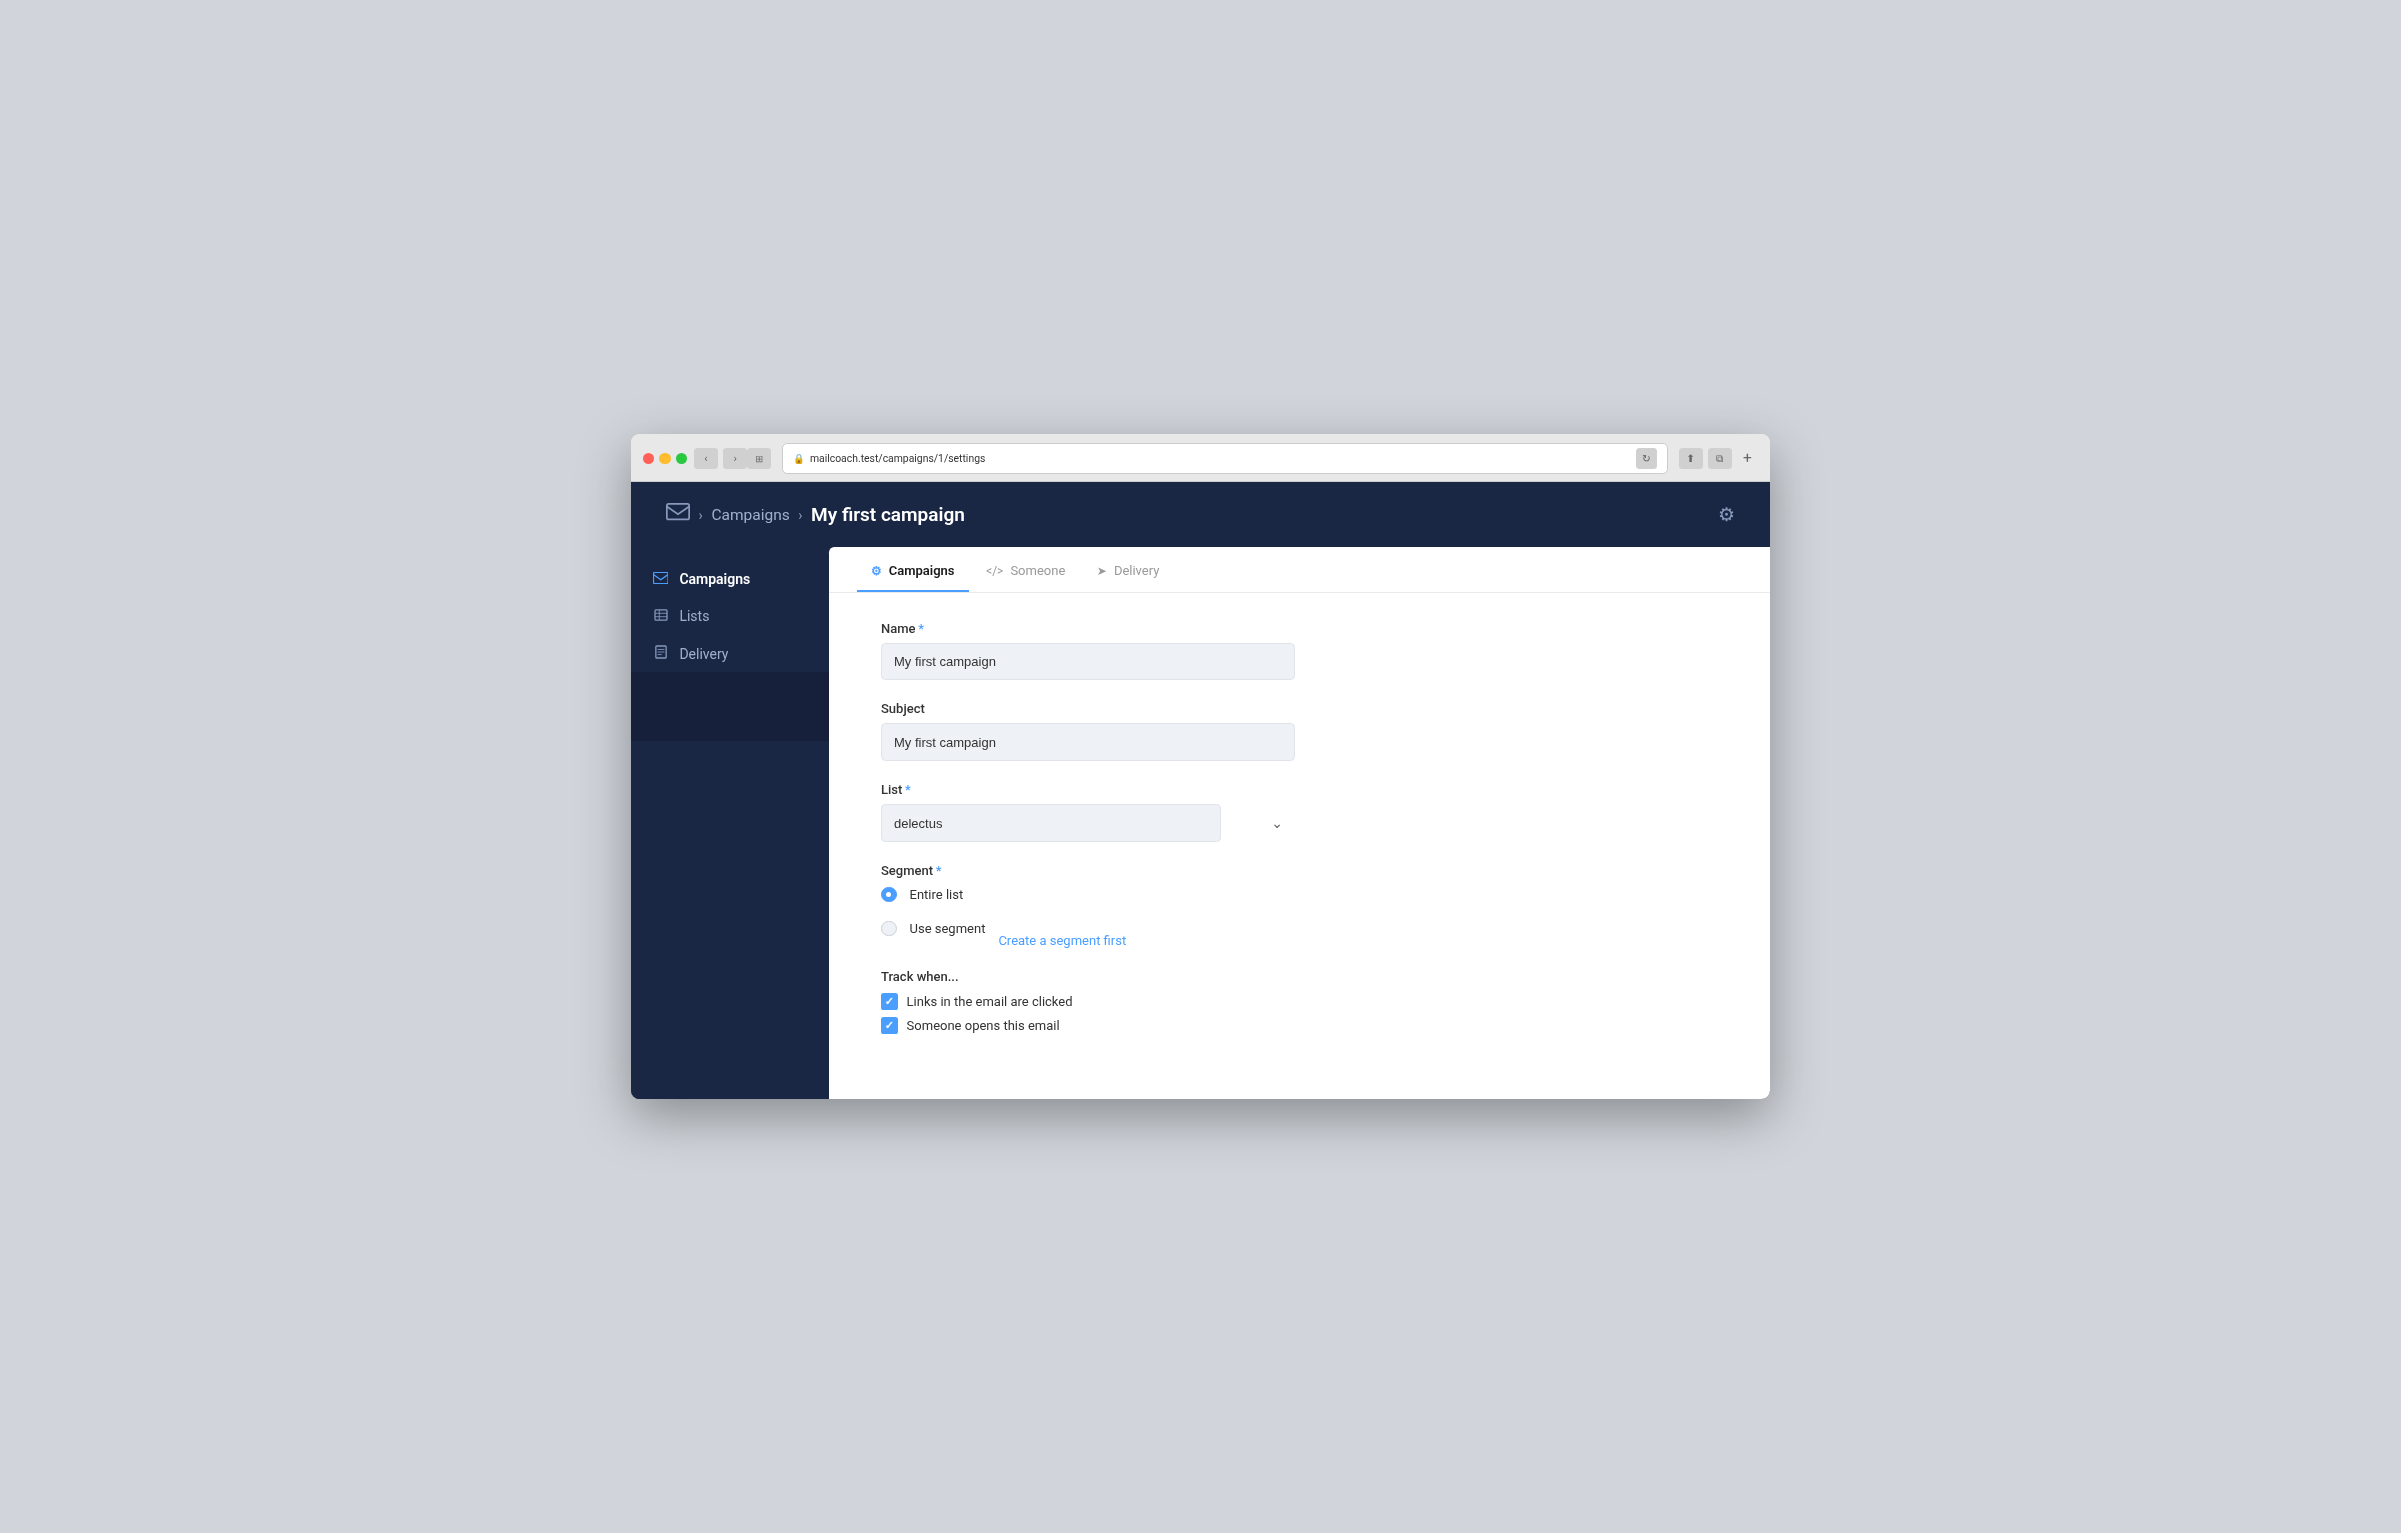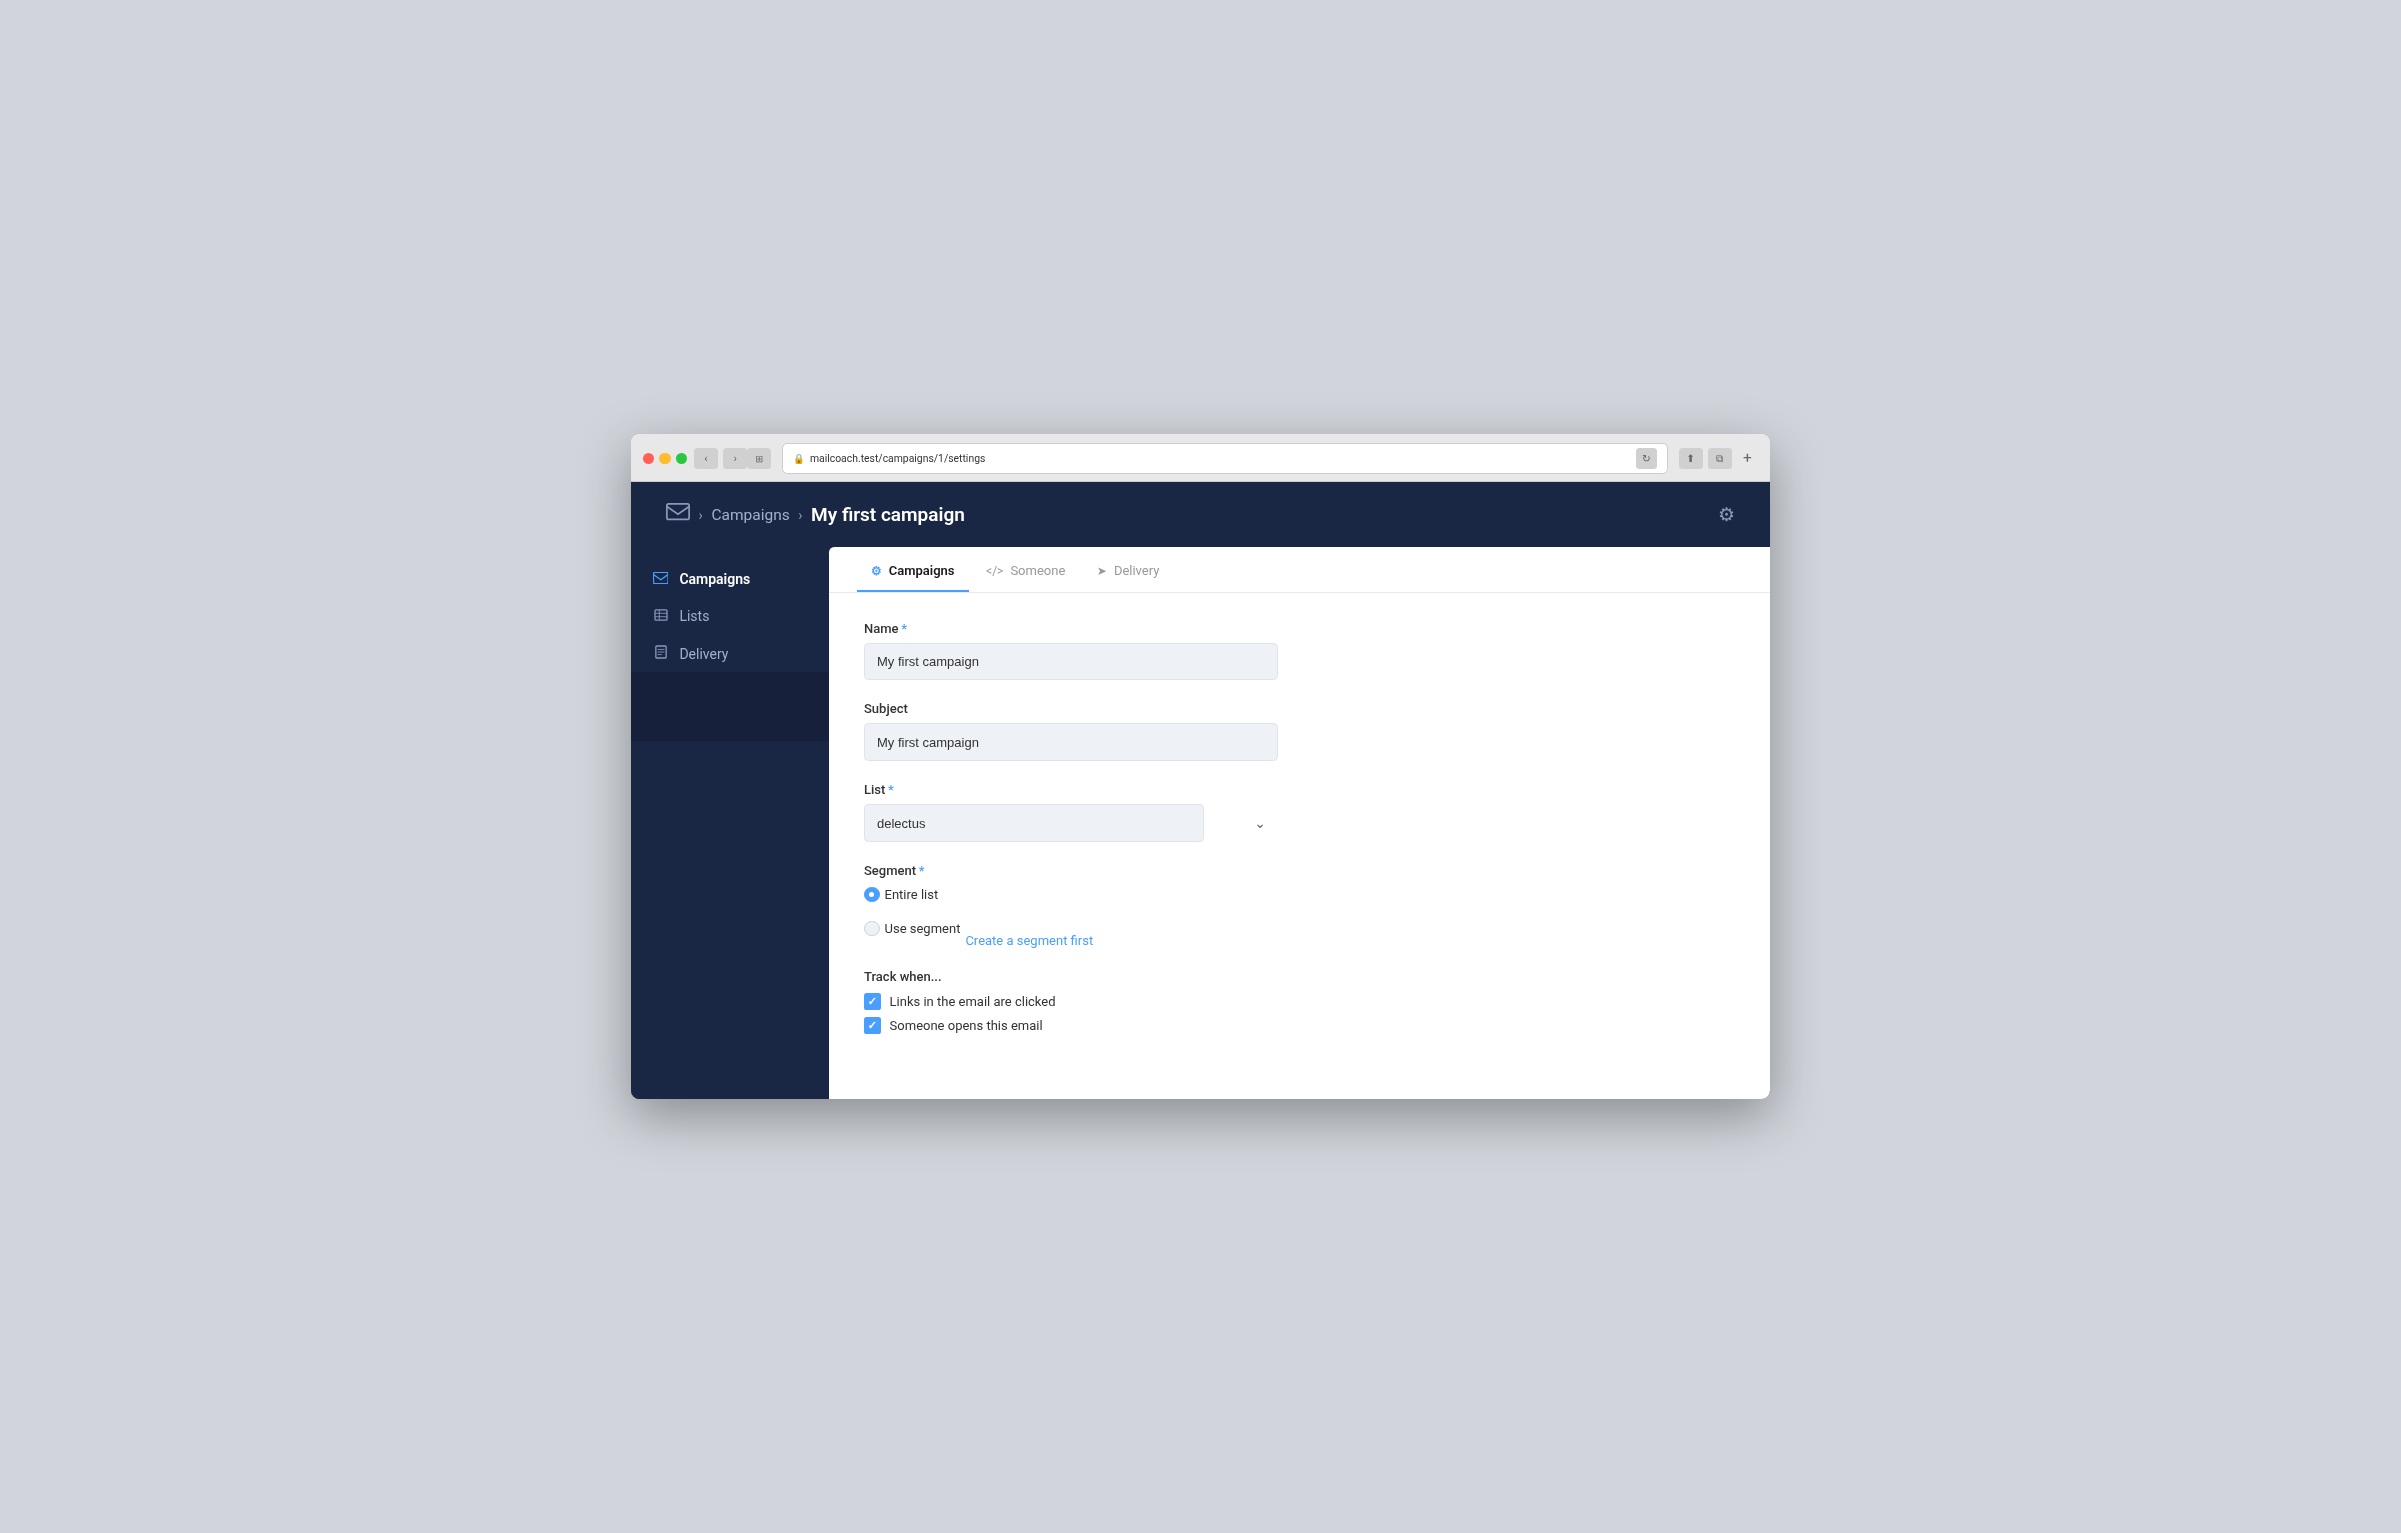--- a/index.html
+++ b/index.html
@@ -248,21 +248,21 @@
     }
     .tab-icon {
       font-size: 12px;
     }
     .tab.active .tab-icon {
       color: #4a9eff;
     }
 
     
     .form-body {
-      padding: 28px 35px;
+      padding: 28px 52px;
     }
     .form-group {
       margin-bottom: 21px;
     }
     .form-label {
       font-size: 13px;
       color: #333;
       font-weight: 500;
       margin-bottom: 7px;
       display: block;
@@ -320,21 +320,21 @@
       color: #333;
       margin-bottom: 8.6px;
     }
     .segment-label .required-star {
       color: #4a9eff;
       margin-left: 2.6px;
     }
     .radio-option {
       display: flex;
       align-items: center;
-      gap: 5px;
+      gap: 13px;
       margin-bottom: 7px;
       font-size: 13px;
       color: #333;
     }
     .radio-btn {
       width: 15.5px;
       height: 15.5px;
       border-radius: 50%;
       border: 1.7px solid #4a9eff;
       background: white;

